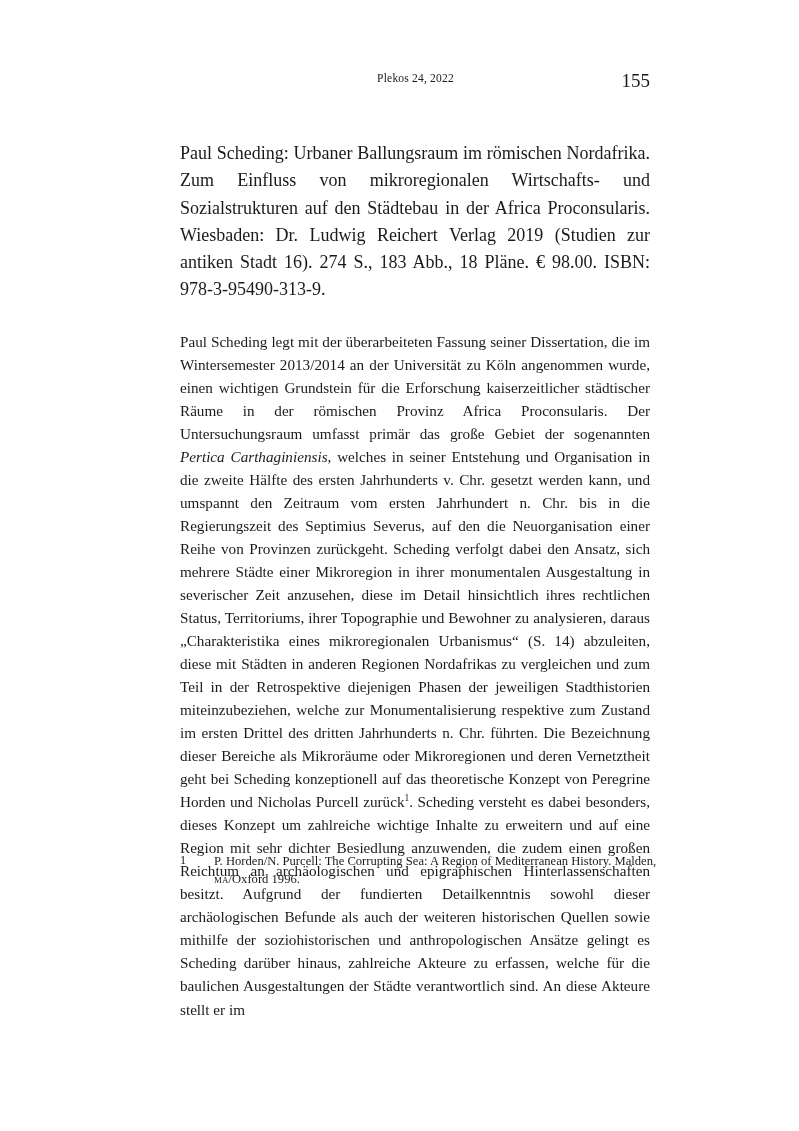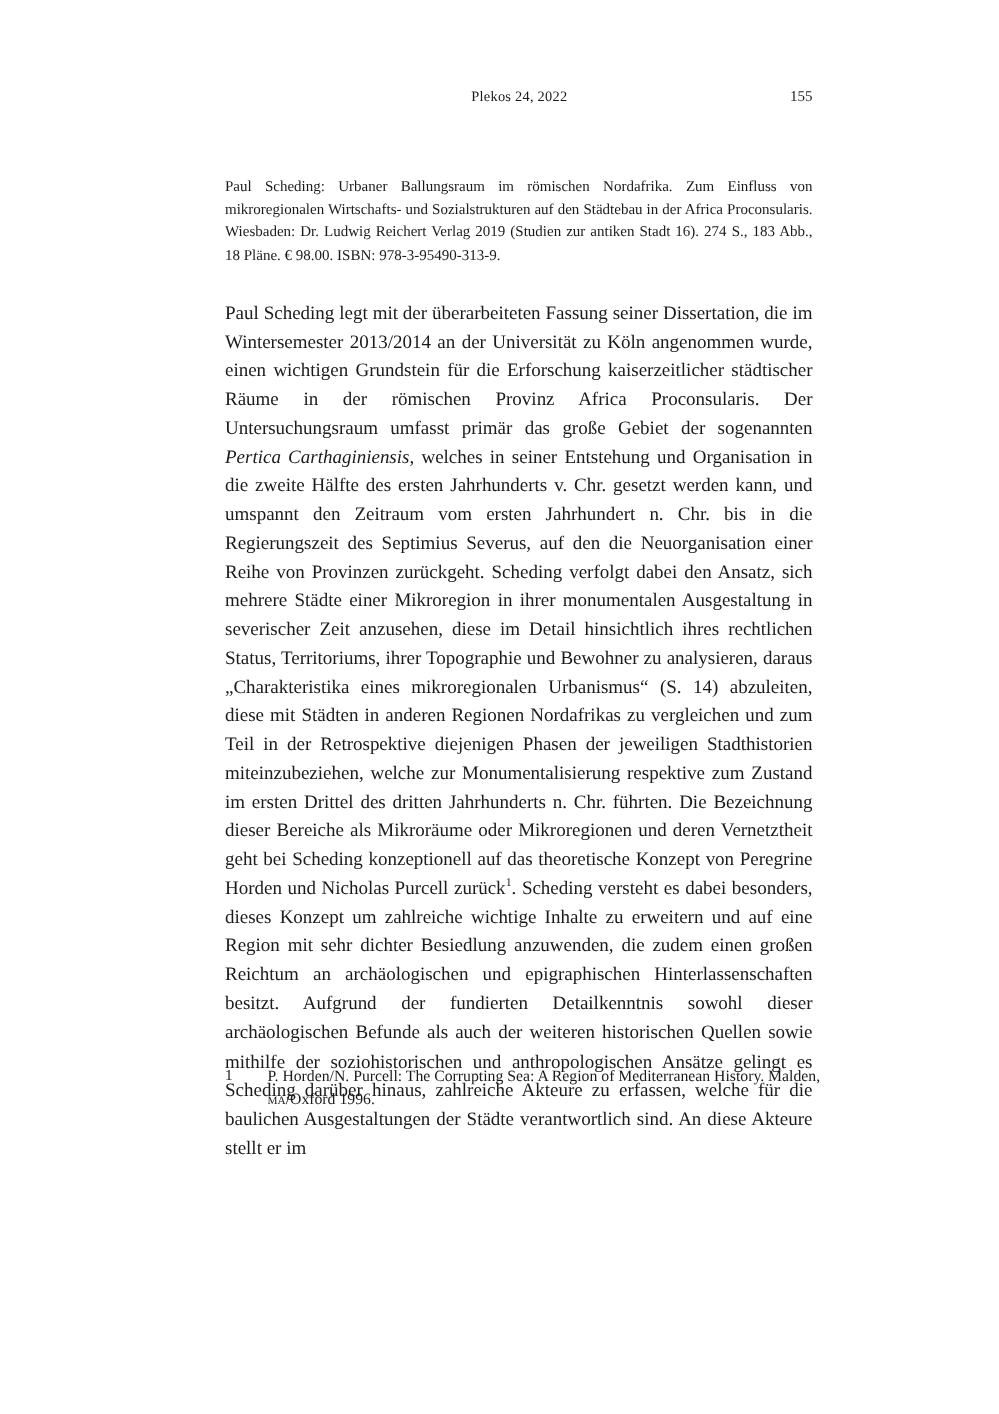--- a/index.html
+++ b/index.html
@@ -29,31 +29,31 @@
     width: 799px;
     text-align: center;
     font-size: 11.5px;
     letter-spacing: 0.2px;
     color: #1a1a1a;
   }
   .folio {
     position: absolute;
     right: 165px;
     top: 70px;
-    font-size: 12px;
+    font-size: 19px;
     color: #1a1a1a;
   }
   .content {
     position: absolute;
     left: 164px;
     top: 140px;
     width: 470px;
   }
   .biblio {
-    font-size: 12px;
+    font-size: 18px;
     line-height: 1.515;
     text-align: justify;
     text-justify: inter-word;
     hyphens: manual;
     margin: 0 0 26px 0;
   }
   .body-text {
     font-size: 15.2px;
     line-height: 1.515;
     text-align: justify;

